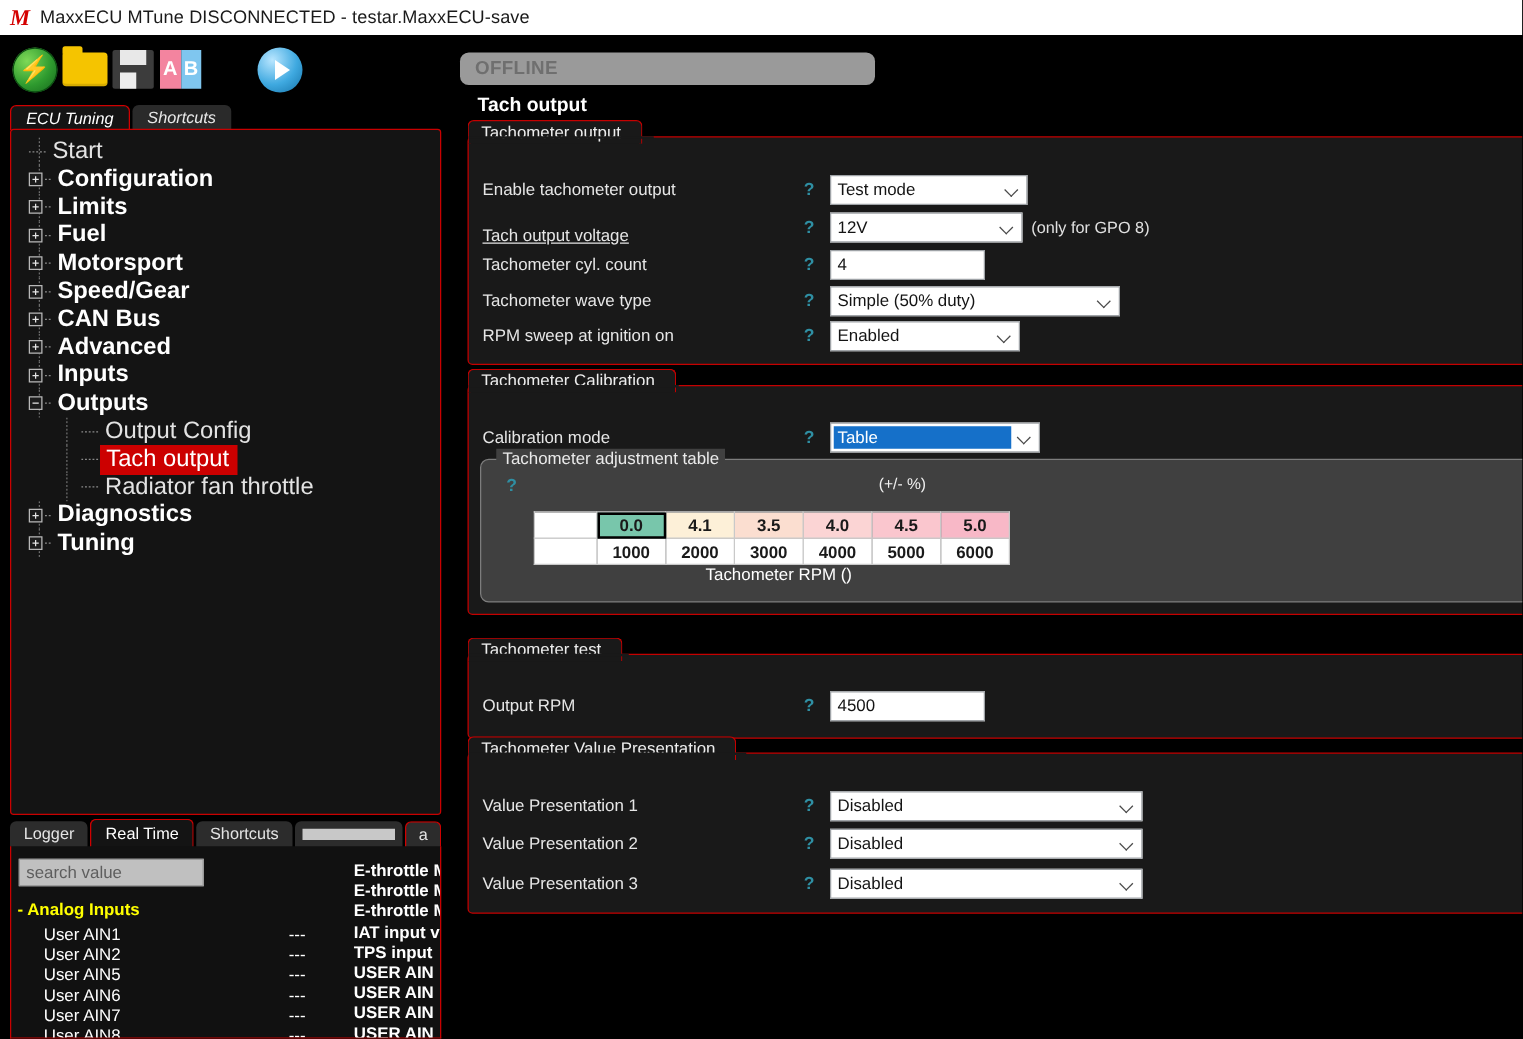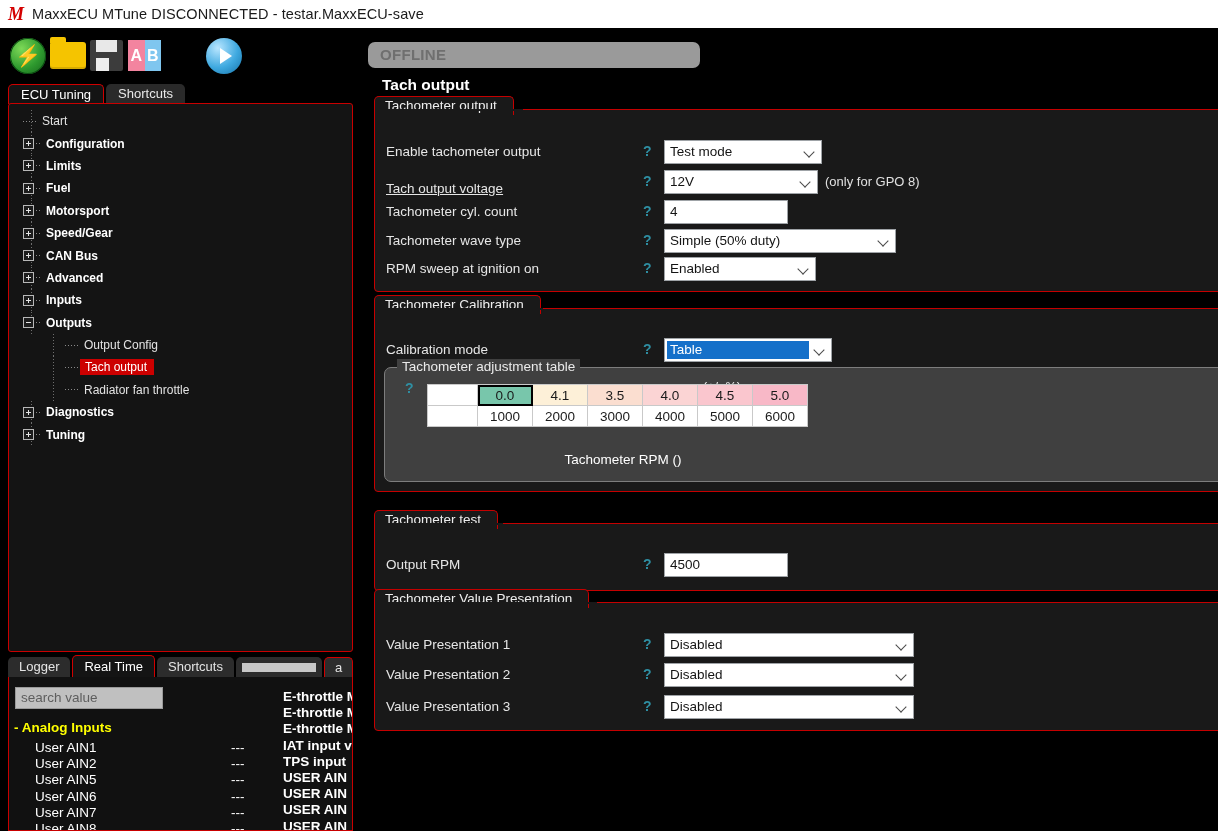--- a/index.html
+++ b/index.html
@@ -85,21 +85,21 @@
   }
   .pagetitle {
     position: absolute; left: 382px; top: 76px; color: #ffffff;
     font-size: 15.5px; font-weight: bold;
   }
 
   
   .ltabs { position: absolute; left: 8px; top: 84px; height: 20px; display: flex; align-items: flex-end; }
   .ltab {
     height: 20px; line-height: 19px; padding: 0 12px; font-size: 13px; color: #e9e9e9;
-    background: #2a2a2a; border-radius: 5px 5px 0 0; margin-right: 2px;
+    background: #2a2a2a; border-radius: 5px 5px 0 0; margin-right: 2px; font-style: italic;
   }
   .ltab.active {
     background: #141414; color: #ffffff;
     border: 1px solid #d00000; border-bottom: none;
   }
 
   
   .treepanel {
     position: absolute; left: 8px; top: 103px; width: 345px; height: 549px;
     background: #141414; border: 1px solid #c90000; border-radius: 3px;
@@ -123,21 +123,21 @@
     content: ""; position: absolute; left: 2px; top: 4px; width: 5px; height: 1px; background: #e6e6e6;
   }
   .twist.plus::after {
     content: ""; position: absolute; left: 4px; top: 2px; width: 1px; height: 5px; background: #e6e6e6;
   }
   .dash {
     width: 14px; flex: 0 0 14px; height: 1px; margin-right: 1px;
     background-image: linear-gradient(to right, #8a8a8a 50%, transparent 50%);
     background-size: 3px 1px;
   }
-  .tlabel { font-size: 12px; color: #e3e3e3; padding-left: 4px; }
+  .tlabel { font-size: 19px; color: #e3e3e3; padding-left: 4px; }
   .tlabel.bold { font-weight: bold; color: #ffffff; }
   .tlabel.sel { background: #cc0000; color: #ffffff; padding: 1px 7px 1px 5px; }
   .trow.lvl2 { padding-left: 56px; }
 
   
   .logtabs { position: absolute; left: 8px; top: 656px; height: 22px; display: flex; align-items: flex-end; }
   .logtab {
     height: 21px; line-height: 20px; padding: 0 11px; font-size: 13px; color: #e4e4e4;
     background: #2c2c2c; border-radius: 5px 5px 0 0; margin-right: 2px;
   }
@@ -462,21 +462,21 @@
       <div class="combo sel" style="left:289px; top:0; width:168px;">
         <span class="selbox">Table</span>
         <span class="arw"></span>
       </div>
     </div>
 
     <div class="gbox" style="left:9px; top:58px; width:880px; height:115px;">
       <div class="gcap">Tachometer adjustment table</div>
       <div class="q" style="left:20px; top:12px;">?</div>
       <div class="unit" style="left:318px; top:12px;">(+/- %)</div>
-      <table class="tbl" style="left:42px; top:16px;">
+      <table class="tbl" style="left:42px; top:41px;font-weight:bold;">
         <tbody>
           <tr id="tbl-values">
               <td class="corner"></td>
               <td class="cursor" style="background: rgb(120, 198, 171);">0.0</td>
               <td style="background: rgb(253, 240, 216);">4.1</td>
               <td style="background: rgb(251, 222, 208);">3.5</td>
               <td style="background: rgb(251, 212, 212);">4.0</td>
               <td style="background: rgb(250, 198, 206);">4.5</td>
               <td style="background: rgb(248, 184, 199);">5.0</td>
             </tr>

